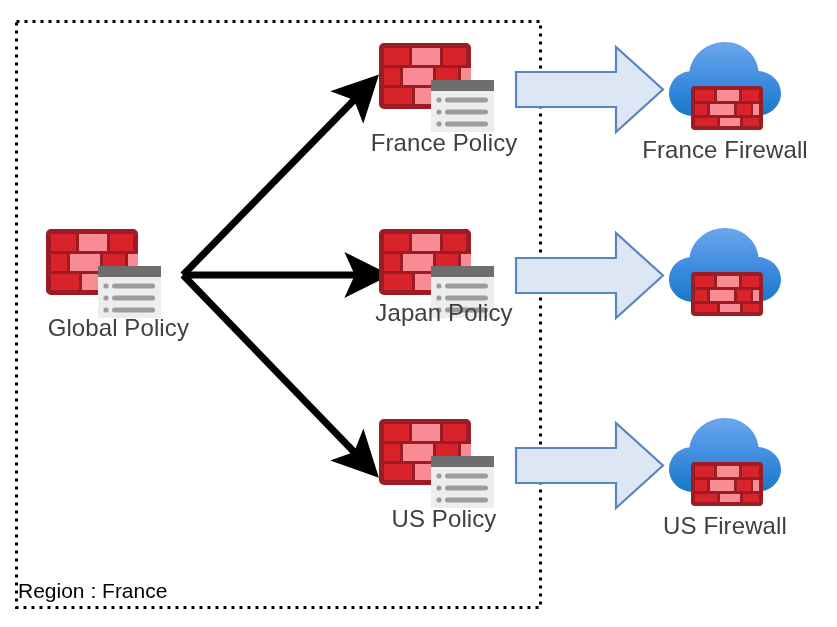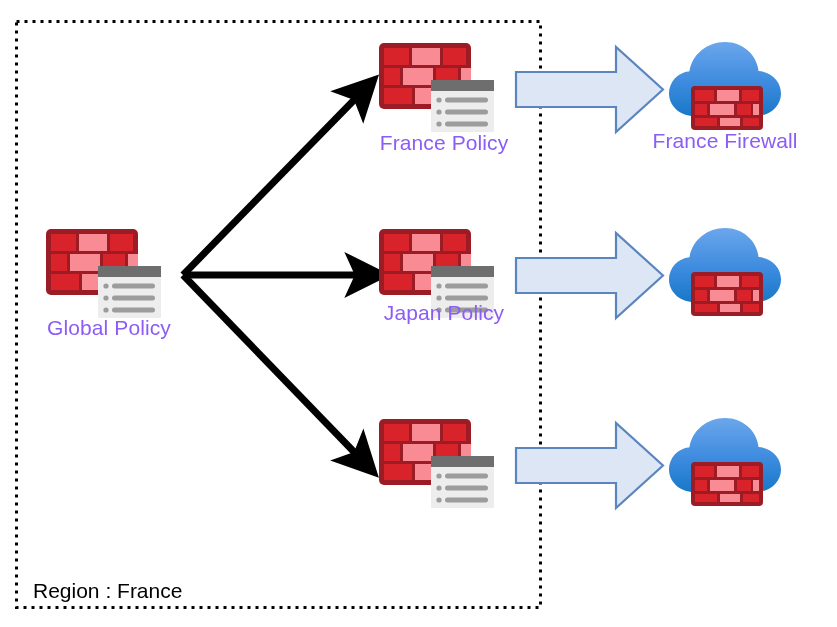--- a/index.html
+++ b/index.html
@@ -5,25 +5,25 @@
   html,body{margin:0;padding:0;background:#ffffff;}
   body{
     width:837px;height:627px;position:relative;overflow:hidden;
     font-family:"Liberation Sans","DejaVu Sans",sans-serif;
     color:#000000;
   }
   #stage{position:absolute;left:0;top:0;width:837px;height:627px;}
   .layer{position:absolute;left:0;top:0;width:837px;height:627px;}
   .label{
     position:absolute;
-    font-size:21px;
+    font-size:24px;
     line-height:25px;
-    color:#8b5cf6;
+    color:#404040;
     white-space:nowrap;
-    text-align:center;
+    text-align:right;
     letter-spacing:0.1px;
   }
   .label.ctr{transform:translateX(-50%);}
   .icon-wrap{position:absolute;}
   .region-label{
     position:absolute;
     font-size:21px;
     line-height:25px;
     white-space:nowrap;
     color:#000000;
@@ -177,20 +177,21 @@
         <rect x="53" y="38" width="63" height="11" fill="#6E6E6E"></rect>
         <circle cx="61" cy="58" r="2.6" fill="#9C9C9C"></circle>
         <rect x="67" y="55.6" width="43" height="5" rx="2.5" fill="#9C9C9C"></rect>
         <circle cx="61" cy="70" r="2.6" fill="#9C9C9C"></circle>
         <rect x="67" y="67.6" width="43" height="5" rx="2.5" fill="#9C9C9C"></rect>
         <circle cx="61" cy="82" r="2.6" fill="#9C9C9C"></circle>
         <rect x="67" y="79.6" width="43" height="5" rx="2.5" fill="#9C9C9C"></rect>
       </g>
     </svg>
   </div>
+  <div class="label ctr" style="left:444px;top:506px;">US Policy</div>
 
   <div class="icon-wrap" style="left:663px;top:36px;">
     <svg width="125" height="100" viewBox="0 0 125 100">
       <defs>
         <linearGradient id="cloudgradA" x1="0" y1="0" x2="0" y2="1">
           <stop offset="0%" stop-color="#6BA6EC"></stop>
           <stop offset="55%" stop-color="#3D8BDE"></stop>
           <stop offset="100%" stop-color="#1878C8"></stop>
         </linearGradient>
       </defs>
@@ -207,21 +208,21 @@
         <rect x="32" y="68" width="12" height="11" fill="#D8232A"></rect>
         <rect x="47" y="68" width="24" height="11" fill="#F98B95"></rect>
         <rect x="74" y="68" width="14" height="11" fill="#D8232A"></rect>
         <rect x="90" y="68" width="6" height="11" fill="#F98B95"></rect>
         <rect x="32" y="82" width="22" height="8" fill="#D8232A"></rect>
         <rect x="57" y="82" width="20" height="8" fill="#F98B95"></rect>
         <rect x="80" y="82" width="16" height="8" fill="#D8232A"></rect>
       </g>
     </svg>
   </div>
-  <div class="label ctr" style="left:725px;top:128px;">France Firewall</div>
+  <div class="label ctr" style="left:725px;top:137px;">France Firewall</div>
 
   <div class="icon-wrap" style="left:663px;top:222px;">
     <svg width="125" height="100" viewBox="0 0 125 100">
       <defs>
         <linearGradient id="cloudgradB" x1="0" y1="0" x2="0" y2="1">
           <stop offset="0%" stop-color="#6BA6EC"></stop>
           <stop offset="55%" stop-color="#3D8BDE"></stop>
           <stop offset="100%" stop-color="#1878C8"></stop>
         </linearGradient>
       </defs>
@@ -268,16 +269,17 @@
         <rect x="32" y="68" width="12" height="11" fill="#D8232A"></rect>
         <rect x="47" y="68" width="24" height="11" fill="#F98B95"></rect>
         <rect x="74" y="68" width="14" height="11" fill="#D8232A"></rect>
         <rect x="90" y="68" width="6" height="11" fill="#F98B95"></rect>
         <rect x="32" y="82" width="22" height="8" fill="#D8232A"></rect>
         <rect x="57" y="82" width="20" height="8" fill="#F98B95"></rect>
         <rect x="80" y="82" width="16" height="8" fill="#D8232A"></rect>
       </g>
     </svg>
   </div>
-
-  <div class="region-label" style="left:33px;top:578px;">Region : France</div>
+  <div class="label ctr" style="left:725px;top:513px;">US Firewall</div>
+
+  <div class="region-label" style="left:18px;top:578px;">Region : France</div>
 
 </div>
 
 </body></html>

